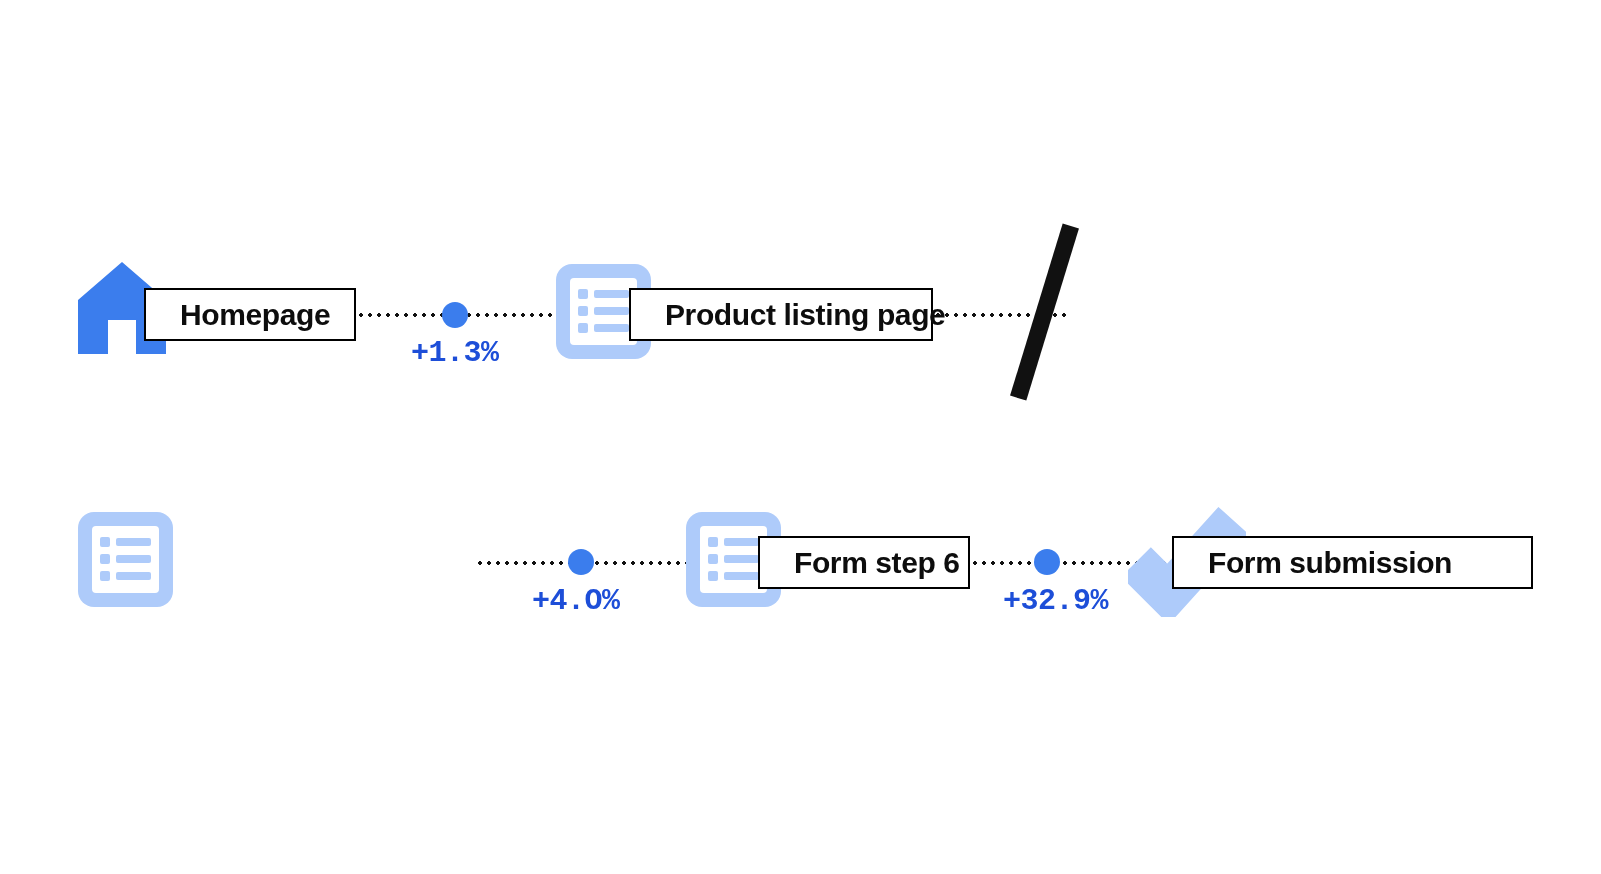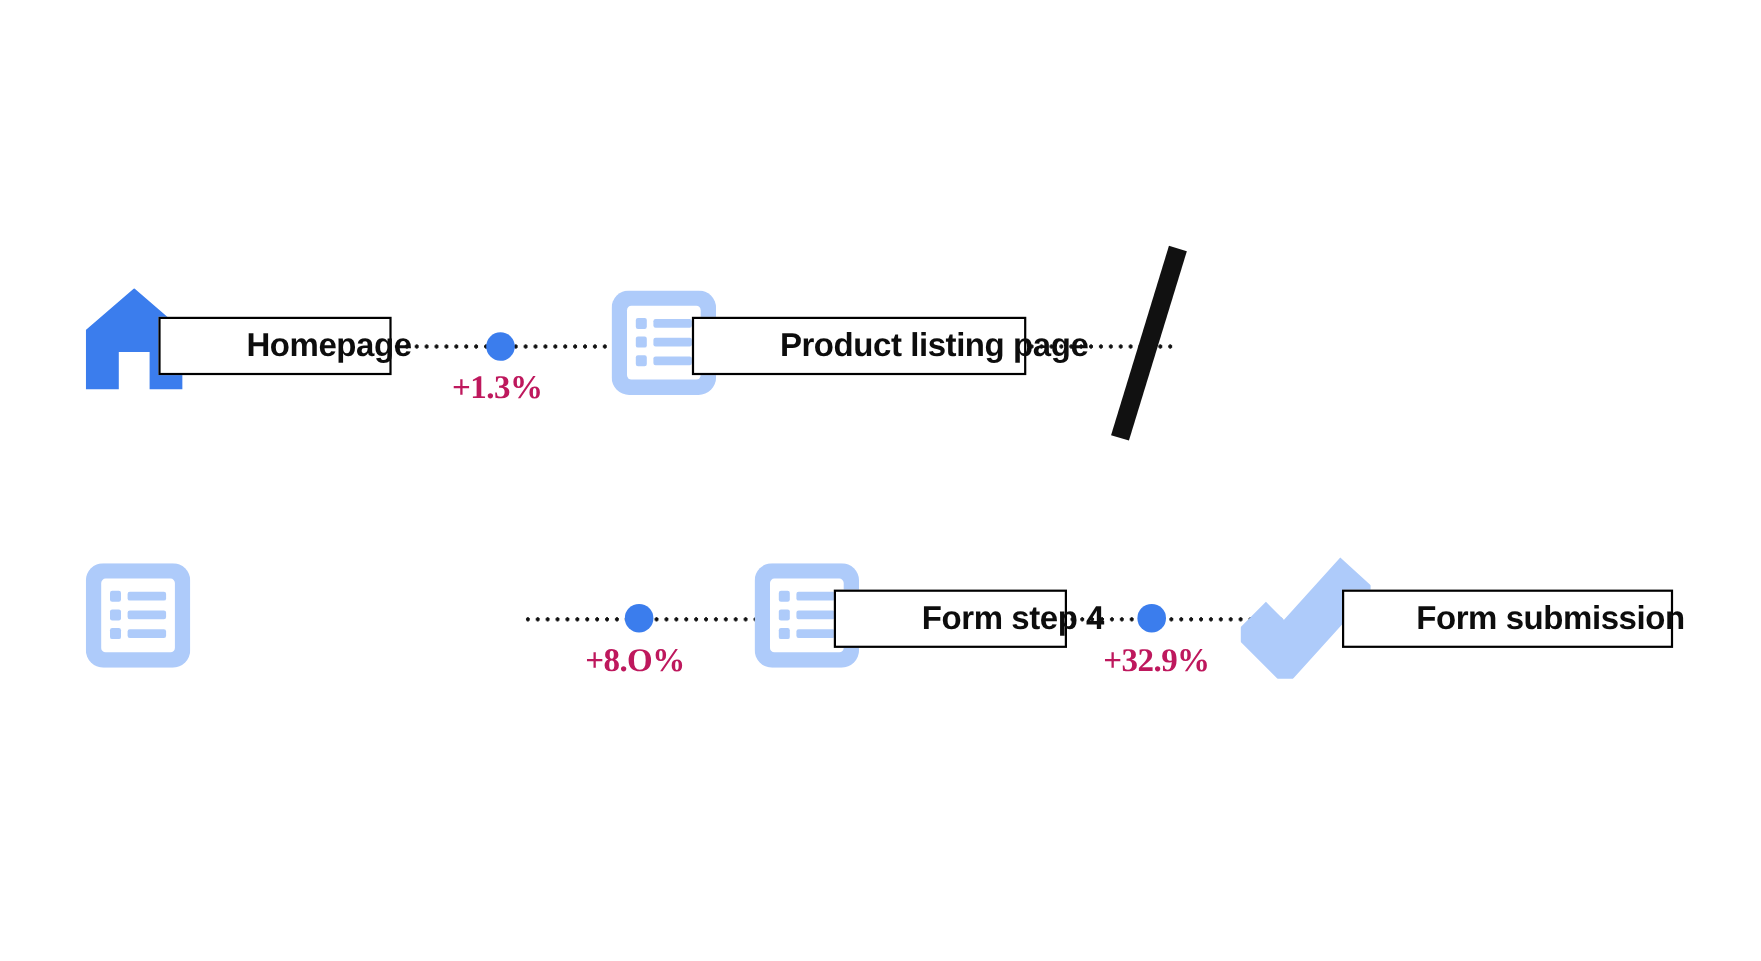--- a/index.html
+++ b/index.html
@@ -37,24 +37,24 @@
     width: 26px;
     height: 26px;
     border-radius: 50%;
     background: #3b7ded;
     z-index: 4;
   }
 
   
   .pct-label {
     position: absolute;
-    font-family: Liberation Serif, serif;
+    font-family: Liberation Mono, monospace;
     font-size: 30px;
     font-weight: bold;
-    color: #be185d;
+    color: #1d4ed8;
     letter-spacing: -0.5px;
     white-space: nowrap;
     z-index: 4;
   }
 
   
   .step-box {
     position: absolute;
     box-sizing: border-box;
     background: #ffffff;
@@ -64,21 +64,20 @@
     z-index: 3;
   }
   .step-box-label {
     font-family: "Liberation Sans", sans-serif;
     font-size: 30px;
     font-weight: bold;
     color: #0d0d0d;
     letter-spacing: -0.4px;
     white-space: nowrap;
     padding-left: 34px;
-    margin-left: 44px;
   }
 
   
   .icon {
     position: absolute;
     z-index: 2;
   }
   .icon svg { display: block; }
 
   
@@ -139,47 +138,47 @@
       <rect x="38" y="43" width="35" height="8" rx="2" fill="#aecbfa"></rect>
       <rect x="22" y="59" width="10" height="10" rx="2" fill="#aecbfa"></rect>
       <rect x="38" y="60" width="35" height="8" rx="2" fill="#aecbfa"></rect>
     </svg>
   </div>
 
 
   <div class="connector" style="left:478px; top:561px; width:213px;"></div>
 
   <div class="pct-dot" style="left:568px; top:549px;"></div>
-  <div class="pct-label" style="left:532px; top:584px;">+8.O%</div>
+  <div class="pct-label" style="left:532px; top:584px;">+4.O%</div>
 
   <div class="icon" style="left:686px; top:512px;">
     <svg width="95" height="95" viewBox="0 0 95 95">
       <rect x="0" y="0" width="95" height="95" rx="16" fill="#aecbfa"></rect>
       <rect x="14" y="14" width="67" height="67" rx="4" fill="#ffffff"></rect>
       <rect x="22" y="25" width="10" height="10" rx="2" fill="#aecbfa"></rect>
       <rect x="38" y="26" width="35" height="8" rx="2" fill="#aecbfa"></rect>
       <rect x="22" y="42" width="10" height="10" rx="2" fill="#aecbfa"></rect>
       <rect x="38" y="43" width="35" height="8" rx="2" fill="#aecbfa"></rect>
       <rect x="22" y="59" width="10" height="10" rx="2" fill="#aecbfa"></rect>
       <rect x="38" y="60" width="35" height="8" rx="2" fill="#aecbfa"></rect>
     </svg>
   </div>
 
   <div class="step-box" style="left:758px; top:536px; width:212px; height:53px;">
-    <span class="step-box-label">Form step 4</span>
+    <span class="step-box-label">Form step 6</span>
   </div>
 
   <div class="connector" style="left:973px; top:561px; width:200px;"></div>
 
   <div class="pct-dot" style="left:1034px; top:549px;"></div>
   <div class="pct-label" style="left:1003px; top:584px;">+32.9%</div>
 
   <div class="icon" style="left:1128px; top:505px;">
     <svg width="118" height="112" viewBox="0 0 118 112">
       <path d="M8 57 L40 89 L106 16" fill="none" stroke="#aecbfa" stroke-width="42" stroke-linecap="butt" stroke-linejoin="miter"></path>
     </svg>
   </div>
 
-  <div class="step-box" style="left:1220px; top:536px; width:301px; height:53px;justify-content:center;">
+  <div class="step-box" style="left:1172px; top:536px; width:361px; height:53px;">
     <span class="step-box-label">Form submission</span>
   </div>
 
 </div>
 
 </body></html>

